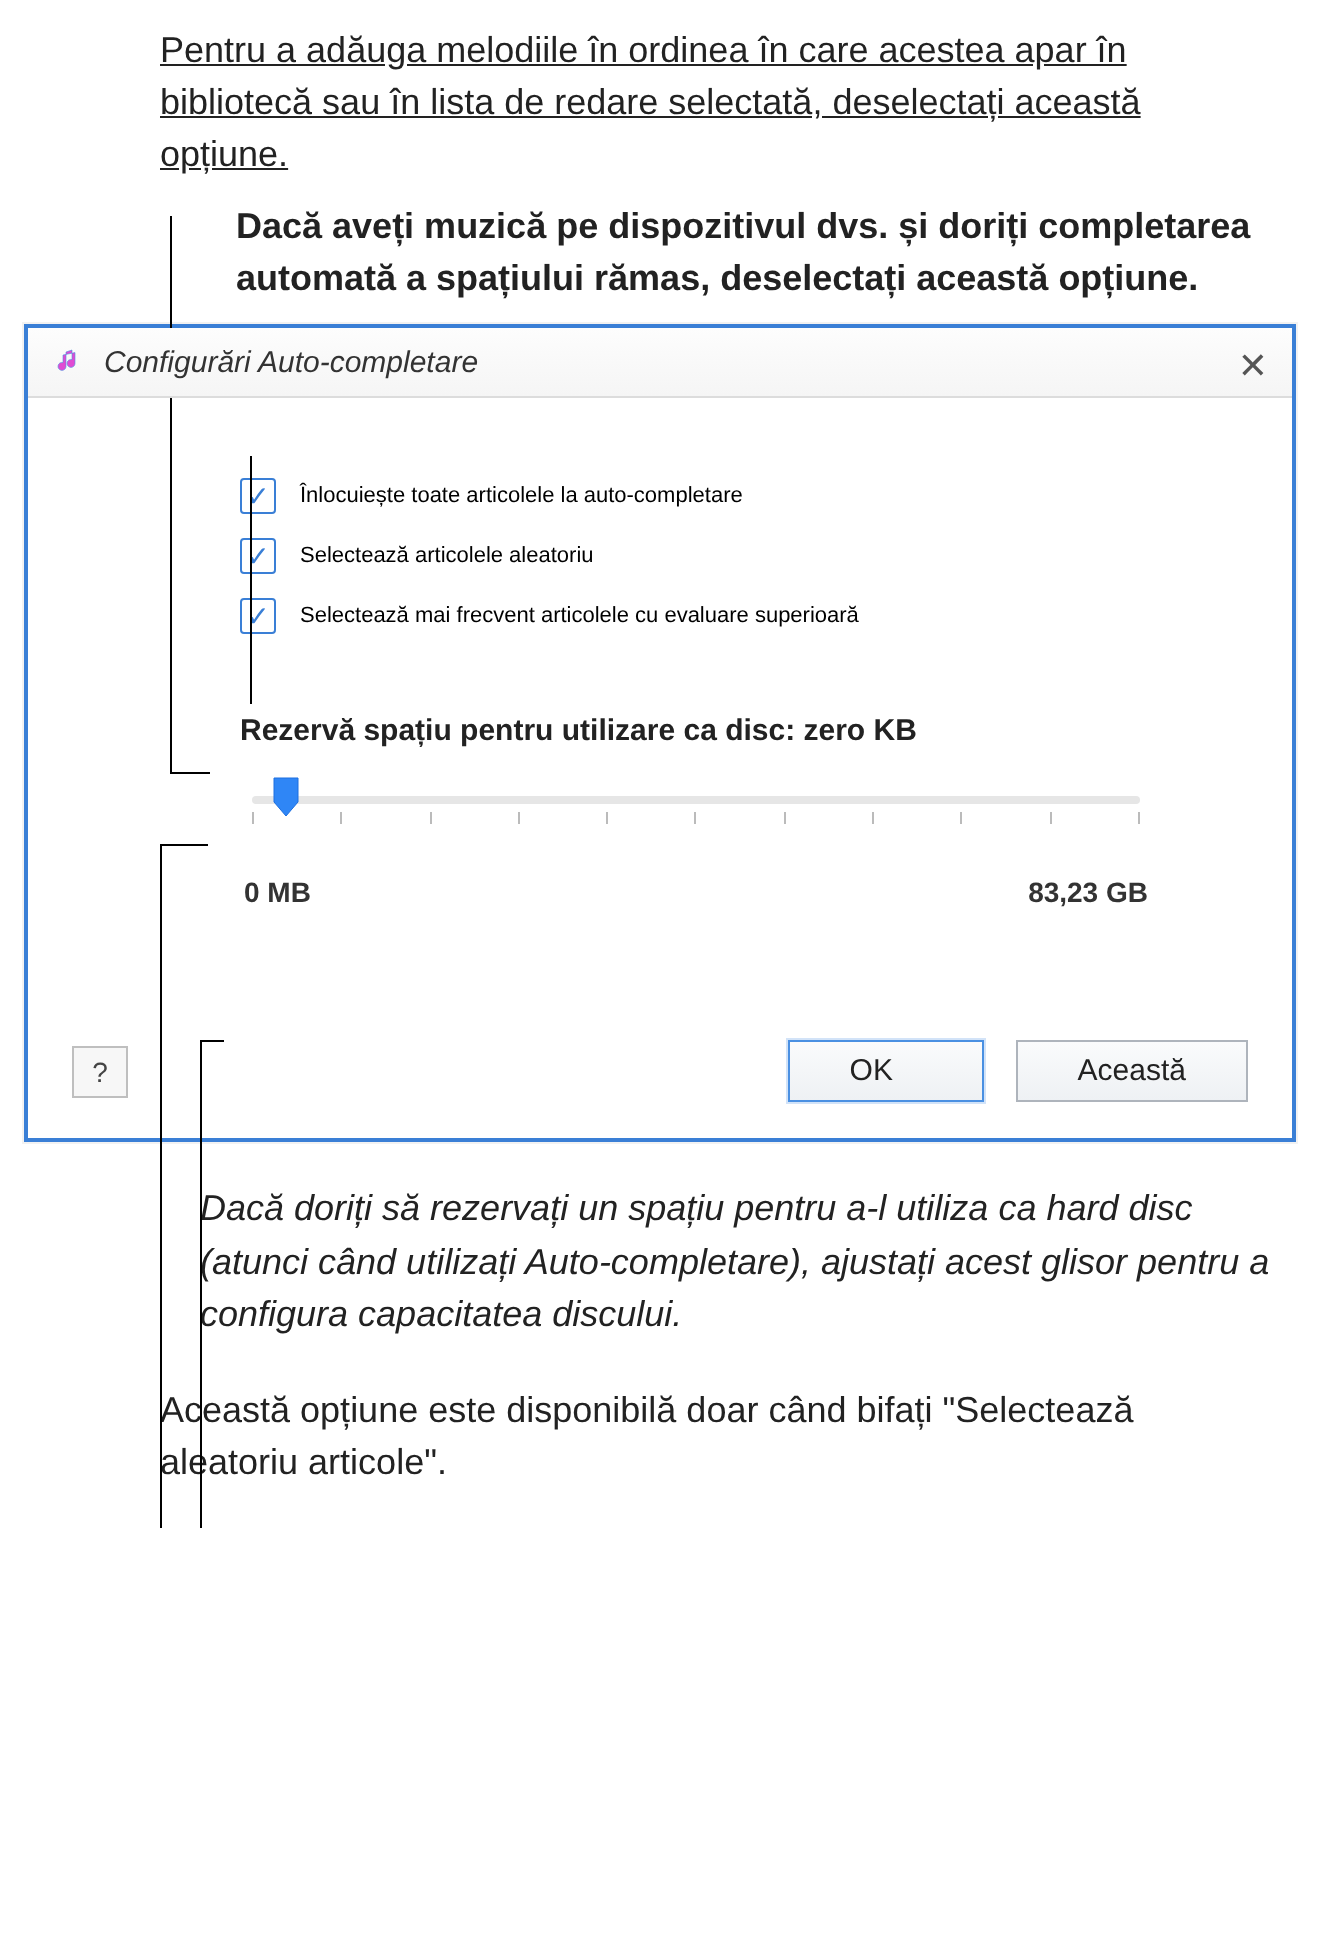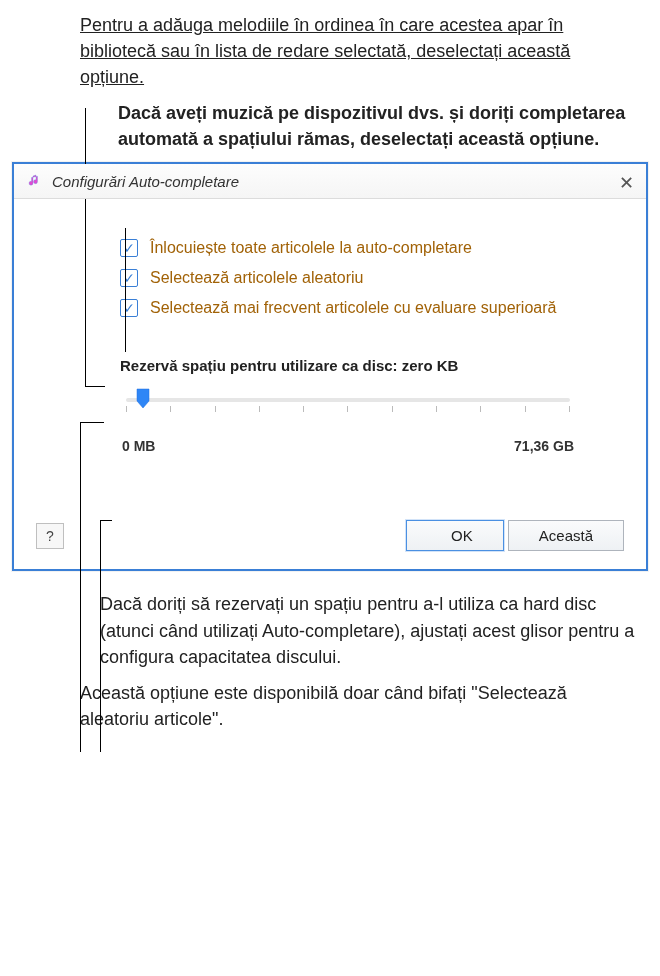--- a/index.html
+++ b/index.html
@@ -23,21 +23,22 @@
     }
     .callout-top1 {
       margin: 0 22px 10px 80px;
       text-decoration: underline;
     }
     .callout-top2 {
       margin: 0 22px 10px 118px;
       font-weight: bold;
     }
     .callout-bottom1 {
-      margin: 20px 22px 10px 100px;
+      margin: 20px 22px 22px 100px;
+      font-style: italic;
     }
     .callout-bottom2 {
       margin: 8px 22px 0 80px;
     }
     
     .leader {
       position: absolute;
       background: #000;
     }
     .leader-v1 { width: 1px; }
@@ -96,22 +97,22 @@
       display: flex;
       align-items: center;
       justify-content: center;
       color: #3a7fd6;
       font-size: 14px;
       line-height: 1;
       cursor: pointer;
       flex-shrink: 0;
     }
     .check-label {
-      font-size: 16px;
-      color: #a16207;
+      font-size: 11px;
+      color: #000000;
     }
     .slider-section {
       margin: 40px 40px 30px 76px;
       font-weight: bold;
     }
     .slider-caption {
       font-size: 15px;
       margin-bottom: 16px;
     }
     .slider-track {
@@ -176,23 +177,23 @@
       justify-content: center;
       cursor: pointer;
     }
     .spacer { flex: 1; }
     .btn {
       min-width: 98px;
       padding: 6px 30px;
       font-size: 15px;
       border: 1px solid #aeb4bc;
       background: linear-gradient(#fafbfc,#eef1f4);
-      margin-left: 4px;
-      cursor: pointer;
-      text-align: right;
+      margin-left: 16px;
+      cursor: pointer;
+      text-align: left;
     }
     .btn-primary {
       border: 1.5px solid #4a90e2;
       box-shadow: 0 0 0 1px rgba(74,144,226,0.25);
     }
   </style>
 </head>
 <body>
 
 <div class="callout callout-top1">Pentru a adăuga melodiile în ordinea în care acestea apar în bibliotecă sau în lista de redare selectată, deselectați această opțiune.</div>
@@ -250,21 +251,21 @@
             <span></span>
         </div>
         <div class="slider-thumb">
           <svg width="14" height="22" viewBox="0 0 14 22">
             <path d="M1 1 h12 v12 l-6 7 -6 -7 z" fill="#2f86f6" stroke="#1c6fe0" stroke-width="0.5"></path>
           </svg>
         </div>
       </div>
       <div class="slider-labels">
         <span>0 MB</span>
-        <span>71,36 GB</span>
+        <span>83,23 GB</span>
       </div>
     </div>
   </div>
 
   <div class="footer">
     <div class="help-btn">?</div>
     <div class="spacer"></div>
     <div class="btn btn-primary">OK</div>
     <div class="btn">Această</div>
   </div>

